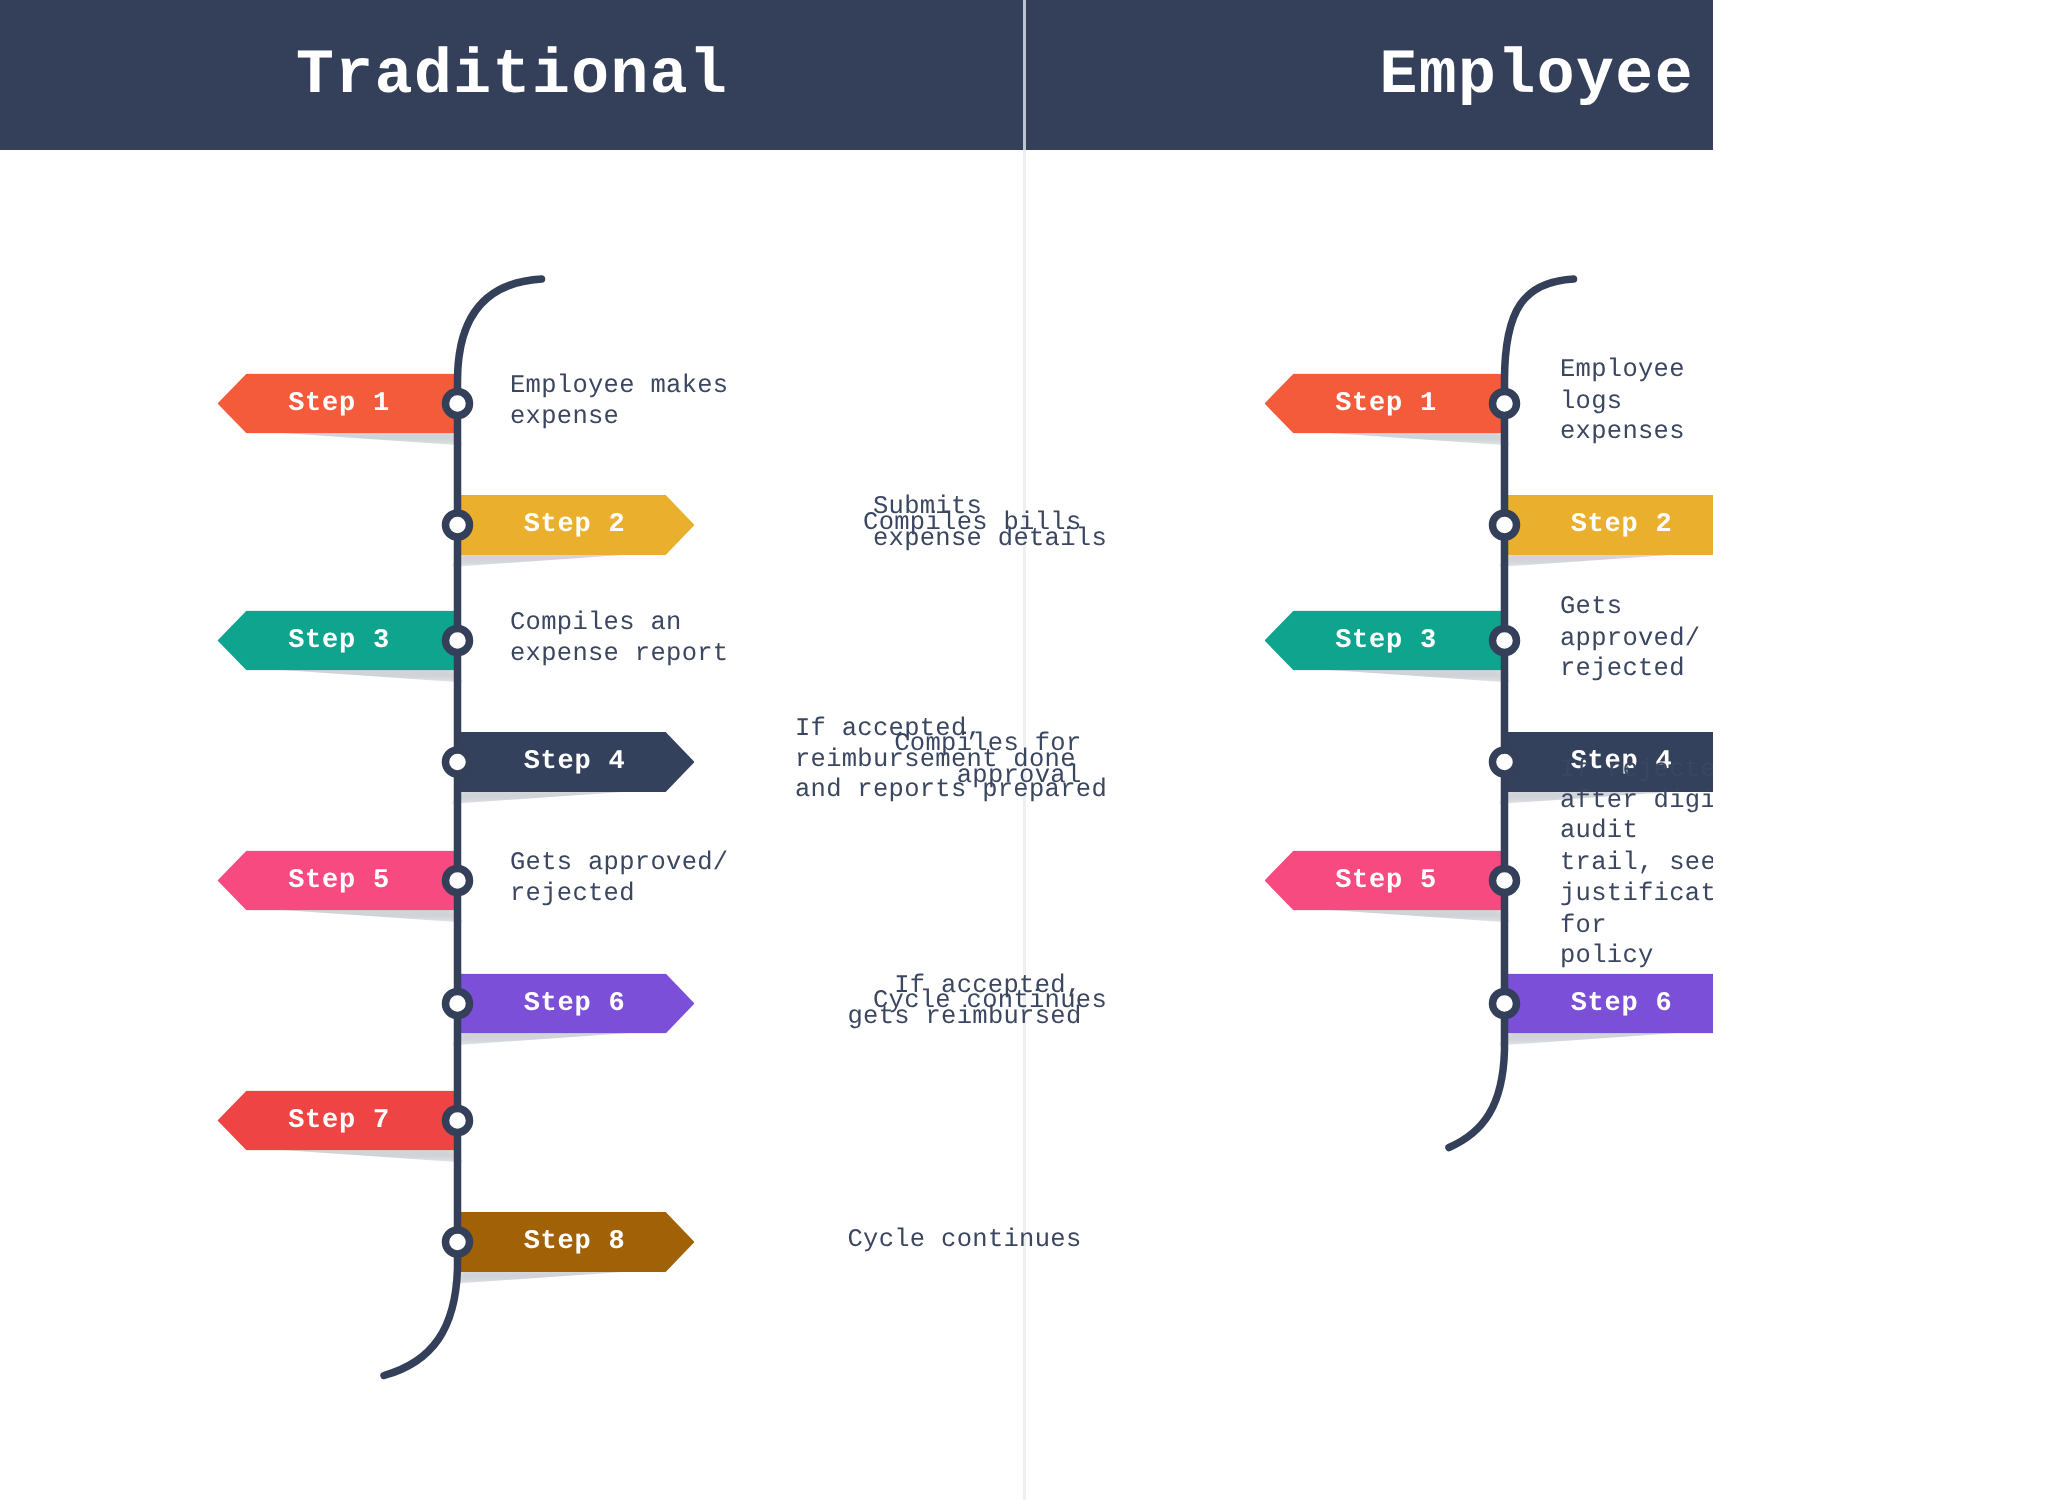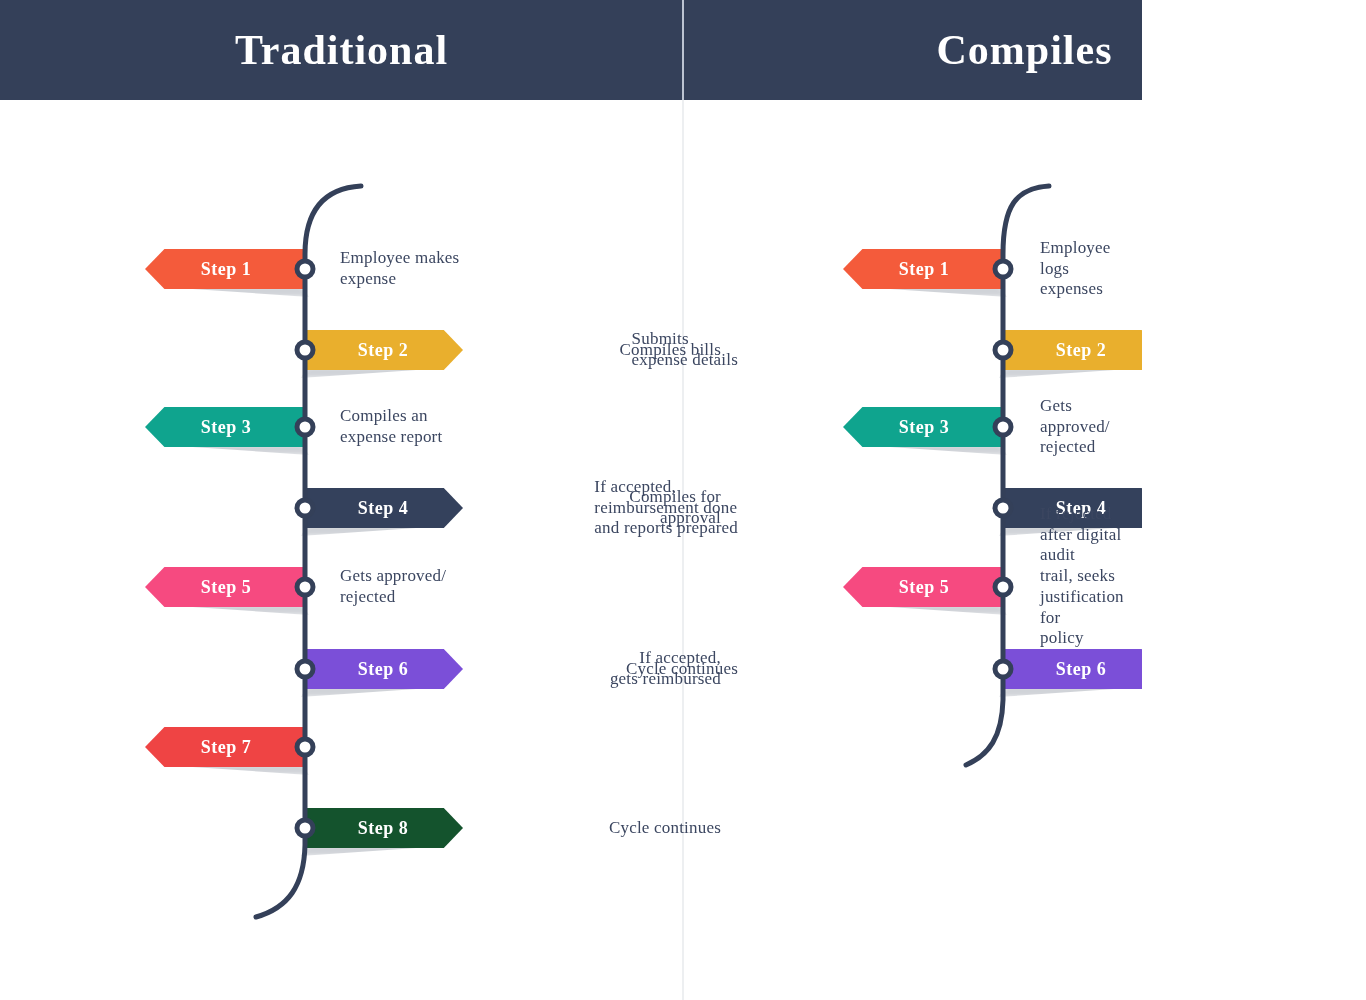--- a/index.html
+++ b/index.html
@@ -1,17 +1,17 @@
 <!DOCTYPE html>
 <html><head>
 <meta charset="utf-8">
 <style>
   html,body{margin:0;padding:0;background:#fff;}
   .canvas{position:relative;width:1142px;height:1000px;background:#ffffff;overflow:hidden;
-          font-family:Liberation Serif, serif;}
+          font-family:Liberation Mono, monospace;}
 
   
   .header{position:absolute;top:0;left:0;width:1366px;height:100px;display:flex;background:#344059;}
   .head-cell{width:683px;height:100px;display:flex;align-items:center;justify-content:center;}
   .head-title{color:#ffffff;font-size:42px;font-weight:700;letter-spacing:1px;}
 
   
   .divider{position:absolute;left:682px;top:0;width:2px;height:1000px;
            background:linear-gradient(to bottom,#bcc4d2 0px,#bcc4d2 100px,#edeff1 100px,#edeff1 1000px);}
 
@@ -51,21 +51,21 @@
 </head>
 <body>
 
 <div class="canvas">
 
   <div class="header">
     <div class="head-cell">
       <span class="head-title">Traditional</span>
     </div>
     <div class="head-cell">
-      <span class="head-title">Compiles</span>
+      <span class="head-title">Employee</span>
     </div>
   </div>
 
   <div class="divider"></div>
 
   <svg class="timelines" width="1366" height="1000" viewBox="0 0 1366 1000">
     <path d="M 361 186 C 328 188 305 206 305 254 L 305 845 C 304 886 288 908 256 917" fill="none" stroke="#344059" stroke-width="5" stroke-linecap="round"></path>
     <path d="M 1049 186 C 1016 188 1003 206 1003 254 L 1003 700 C 1002 737 989 755 966 765" fill="none" stroke="#344059" stroke-width="5" stroke-linecap="round"></path>
     <g fill="#ffffff" stroke="#344059" stroke-width="5">
       <circle cx="305" cy="269" r="8"></circle>
@@ -142,21 +142,21 @@
 
   <div class="badge-wrap pL-left side-left r7">
     <div class="shadow"></div>
     <div class="badge tip-left" style="background: #ef4444;">
       <span>Step 7</span>
     </div>
   </div>
 
   <div class="badge-wrap pL-right side-right r8">
     <div class="shadow"></div>
-    <div class="badge tip-right" style="background: #14532d;">
+    <div class="badge tip-right" style="background: #a16207;">
       <span>Step 8</span>
     </div>
   </div>
   <div class="lbl pL-lblL r8">Cycle continues</div>
 
   <div class="badge-wrap pR-left side-left r1">
     <div class="shadow"></div>
     <div class="badge tip-left" style="background: rgb(244, 91, 59);">
       <span>Step 1</span>
     </div>

